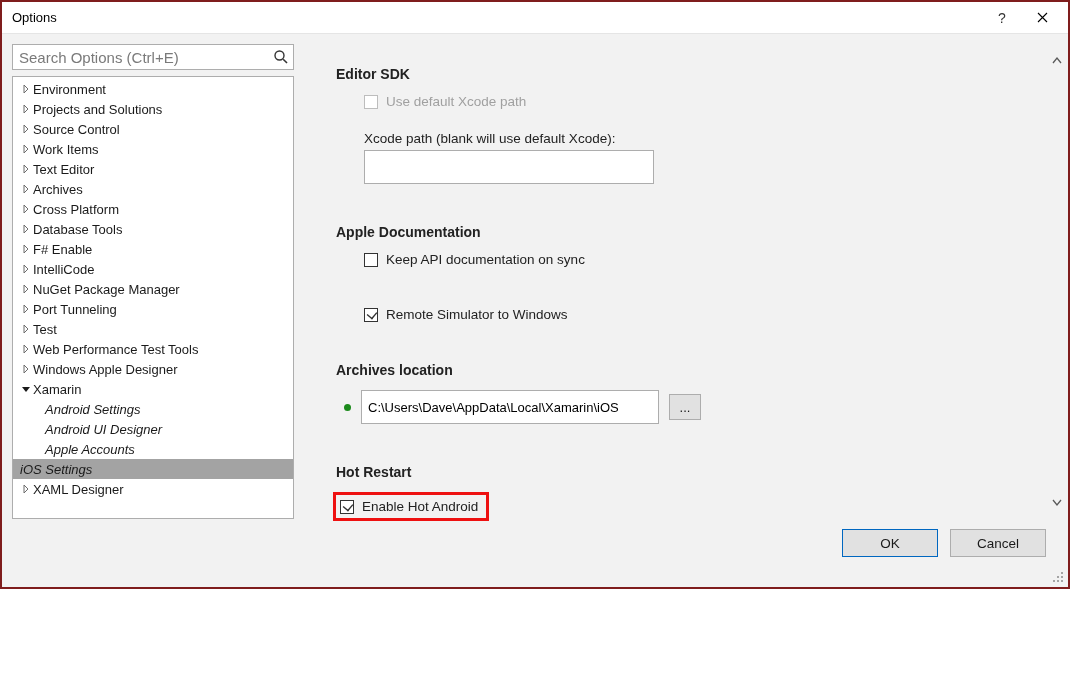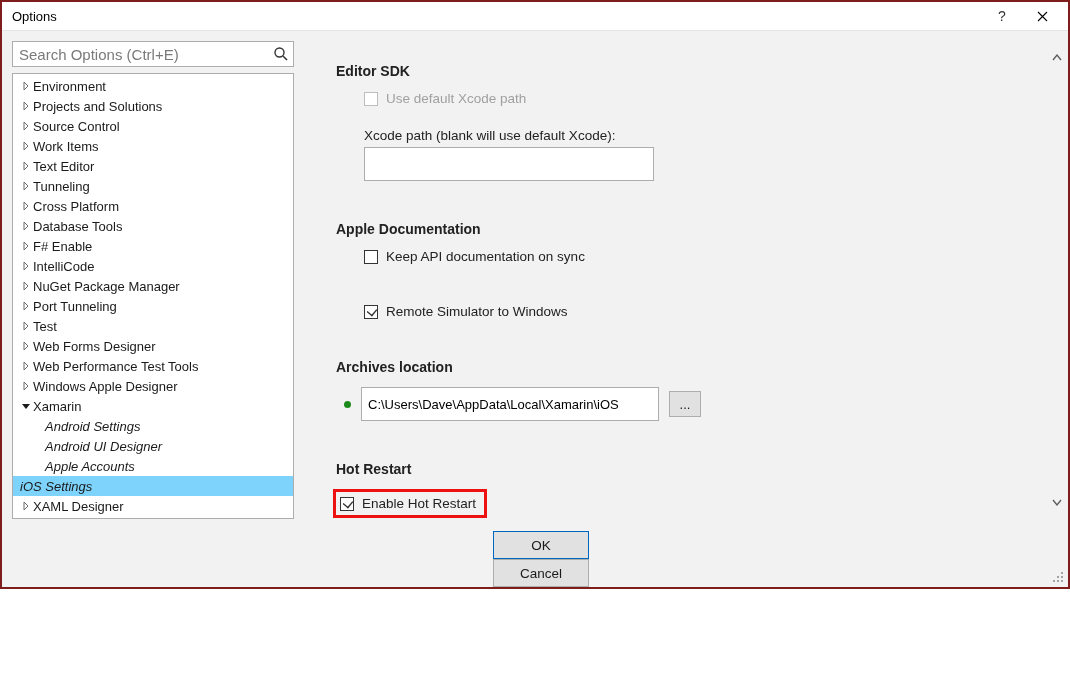--- a/index.html
+++ b/index.html
@@ -11,42 +11,42 @@
   .body { flex: 1; display: flex; flex-direction: column; background: #f2f2f2; position: relative; }
   .top-area { flex: 1; display: flex; overflow: hidden; }
   .left-col { width: 300px; padding: 10px 8px 10px 10px; display: flex; flex-direction: column; }
   .search-wrap { position: relative; margin-bottom: 6px; }
   .search { width: 100%; height: 26px; border: 1px solid #adadad; background: #fff; padding: 0 26px 0 6px; font-family: inherit; font-size: 15px; color: #14532d; outline: none; }
   .search::placeholder { color: #7a7a7a; }
   .search-ico { position: absolute; right: 5px; top: 50%; transform: translateY(-50%); width: 16px; height: 16px; color: #333; }
   .tree { flex: 1; border: 1px solid #adadad; background: #fff; overflow: auto; padding: 2px 0; }
   .tree-item { padding: 2.5px 0 2.5px 8px; white-space: nowrap; display: flex; align-items: center; cursor: default; }
   .tree-item.child { padding-left: 32px; font-style: italic; }
-  .tree-item.selected { background: #7dd3fc; padding-left: 7px; }
+  .tree-item.selected { background: #a3a3a3; padding-left: 7px; }
   .caret { width: 10px; display: inline-flex; justify-content: center; color: #6d6d6d; margin-right: 2px; }
   .caret svg { display: block; }
   .tree-label { font-size: 13px; color: #1a1a1a; }
   .right-col { flex: 1; position: relative; padding: 32px 34px 0 34px; overflow: hidden; }
   .scroll-track { position: absolute; right: 6px; top: 36px; bottom: 36px; width: 10px; }
   .scroll-arrow { width: 10px; height: 10px; color: #5a5a5a; position: absolute; left: 0; }
   .scroll-arrow.top { top: -14px; }
   .scroll-arrow.bot { bottom: -14px; }
   .section-h { font-weight: 600; font-size: 14px; color: #222; margin: 0 0 12px 0; }
   .field-row { margin-left: 28px; margin-bottom: 8px; display: flex; align-items: center; }
   .field-label { font-size: 13.5px; color: #222; }
   .text-input { height: 26px; border: 1px solid #adadad; background: #fff; padding: 16px 6px; font-family: inherit; font-size: 13px; outline: none; }
   .checkbox { width: 14px; height: 14px; border: 1px solid #333; background: #fff; margin-right: 8px; position: relative; flex-shrink: 0; }
   .checkbox.disabled { border-color: #bdbdbd; }
   .label-disabled { color: #a0a0a0; }
   .checkbox.checked::after { content: ""; position: absolute; left: 2px; top: -1px; width: 8px; height: 10px; border: solid #333; border-width: 0 2px 2px 0; transform: rotate(40deg) scale(.7); }
   .section { margin-bottom: 40px; }
   .dot { width: 7px; height: 7px; border-radius: 50%; background: #1b8a1b; margin-right: 10px; flex-shrink: 0; }
   .browse-btn { width: 32px; height: 26px; border: 1px solid #adadad; background: #e1e1e1; display: flex; align-items: center; justify-content: center; margin-left: 10px; font-size: 13px; }
   .red-box { border: 3px solid #e11; padding: 4px 8px 4px 4px; display: inline-flex; align-items: center; }
-  .footer { height: 58px; display: flex; align-items: center; justify-content: flex-end; padding: 0 22px; position: relative; flex-direction: column; }
+  .footer { height: 58px; display: flex; justify-content: flex-end; padding: 0 22px; position: relative; }
   .btn { width: 96px; height: 28px; border: 1px solid #adadad; background: #e1e1e1; display: flex; align-items: center; justify-content: center; margin-left: 12px; font-size: 13.5px; }
   .btn.primary { border: 1px solid #0067c0; }
   .resize-grip { position: absolute; right: 4px; bottom: 4px; width: 12px; height: 12px; color: #8a8a8a; }
 </style>
 </head>
 <body>
 
 <div class="window">
 
   <div class="titlebar">
@@ -110,21 +110,21 @@
                 </svg>
               </span>
               <span class="tree-label">Text Editor</span>
             </div>
             <div class="tree-item">
               <span class="caret">
                 <svg width="8" height="8" viewBox="0 0 8 8">
                   <path d="M2 0 L6 4 L2 8 Z" fill="none" stroke="#6d6d6d" stroke-width="1"></path>
                 </svg>
               </span>
-              <span class="tree-label">Tunneling</span>
+              <span class="tree-label">Archives</span>
             </div>
             <div class="tree-item">
               <span class="caret">
                 <svg width="8" height="8" viewBox="0 0 8 8">
                   <path d="M2 0 L6 4 L2 8 Z" fill="none" stroke="#6d6d6d" stroke-width="1"></path>
                 </svg>
               </span>
               <span class="tree-label">Cross Platform</span>
             </div>
             <div class="tree-item">
@@ -167,28 +167,20 @@
               </span>
               <span class="tree-label">Port Tunneling</span>
             </div>
             <div class="tree-item">
               <span class="caret">
                 <svg width="8" height="8" viewBox="0 0 8 8">
                   <path d="M2 0 L6 4 L2 8 Z" fill="none" stroke="#6d6d6d" stroke-width="1"></path>
                 </svg>
               </span>
               <span class="tree-label">Test</span>
-            </div>
-            <div class="tree-item">
-              <span class="caret">
-                <svg width="8" height="8" viewBox="0 0 8 8">
-                  <path d="M2 0 L6 4 L2 8 Z" fill="none" stroke="#6d6d6d" stroke-width="1"></path>
-                </svg>
-              </span>
-              <span class="tree-label">Web Forms Designer</span>
             </div>
             <div class="tree-item">
               <span class="caret">
                 <svg width="8" height="8" viewBox="0 0 8 8">
                   <path d="M2 0 L6 4 L2 8 Z" fill="none" stroke="#6d6d6d" stroke-width="1"></path>
                 </svg>
               </span>
               <span class="tree-label">Web Performance Test Tools</span>
             </div>
             <div class="tree-item">
@@ -269,21 +261,21 @@
             <input class="text-input" style="width: 298px;" value="C:\Users\Dave\AppData\Local\Xamarin\iOS">
             <div class="browse-btn">...</div>
           </div>
         </div>
 
         <div class="section" style="margin-bottom:0">
           <div class="section-h">Hot Restart</div>
           <div style="margin-left:-3px">
             <span class="red-box">
               <span class="checkbox checked"></span>
-              <span class="field-label">Enable Hot Restart</span>
+              <span class="field-label">Enable Hot Android</span>
             </span>
           </div>
         </div>
 
         <div class="scroll-track">
           <svg class="scroll-arrow top" viewBox="0 0 10 10">
               <path d="M1 7 L5 2 L9 7" stroke="#5a5a5a" stroke-width="1.3" fill="none"></path>
             </svg>
           <svg class="scroll-arrow bot" viewBox="0 0 10 10">
               <path d="M1 3 L5 8 L9 3" stroke="#5a5a5a" stroke-width="1.3" fill="none"></path>

